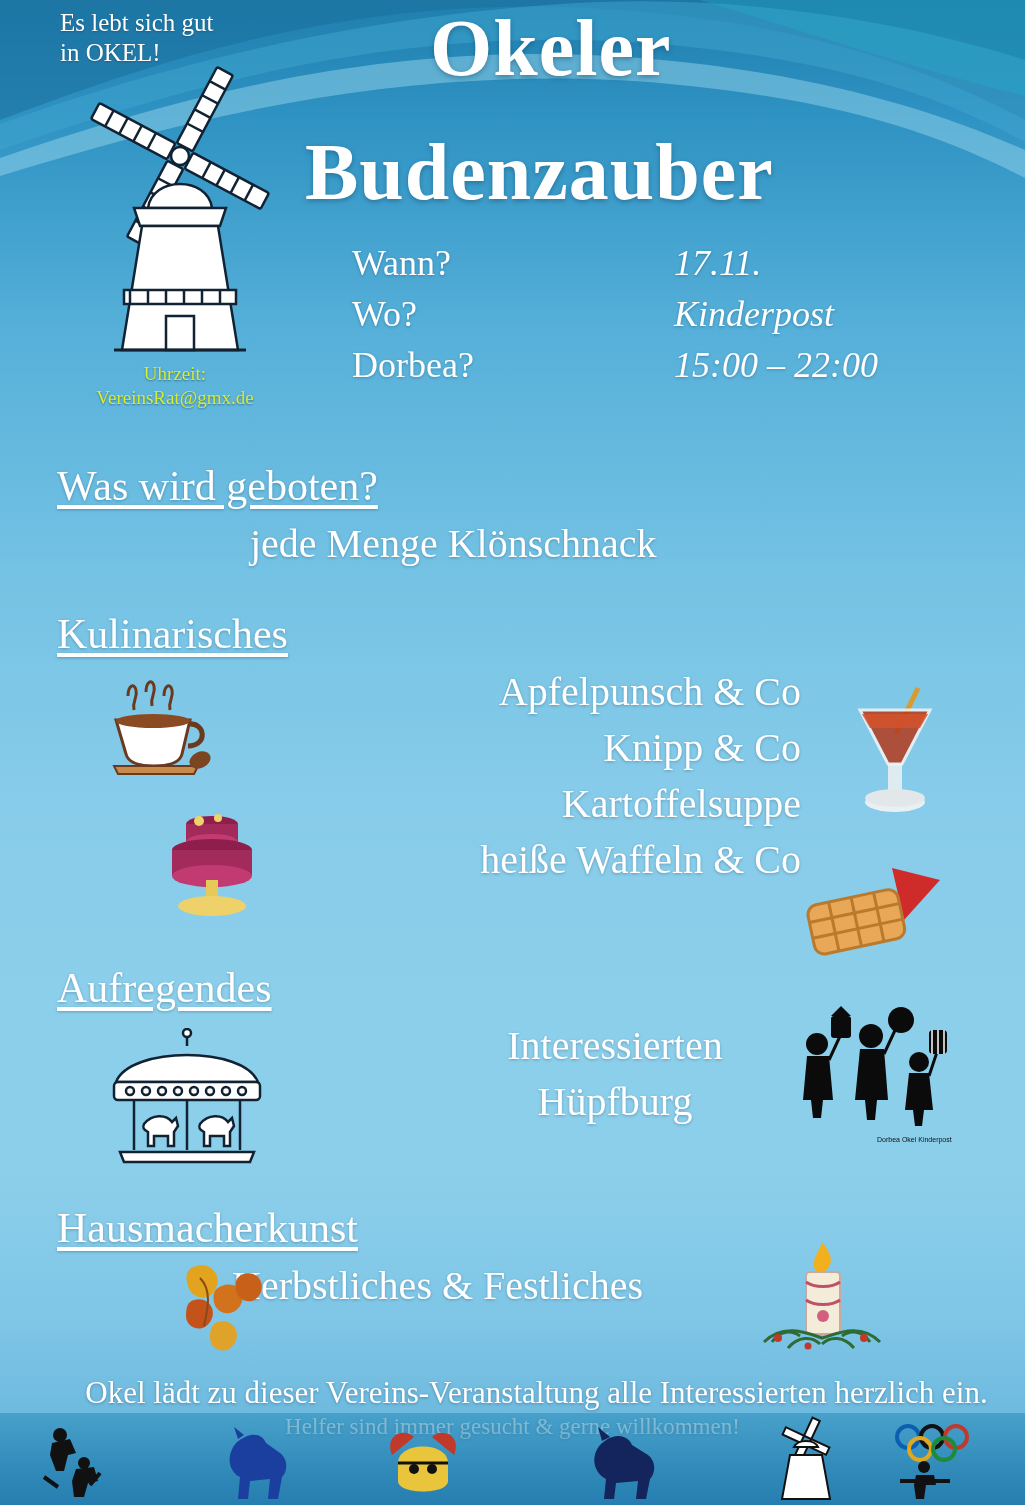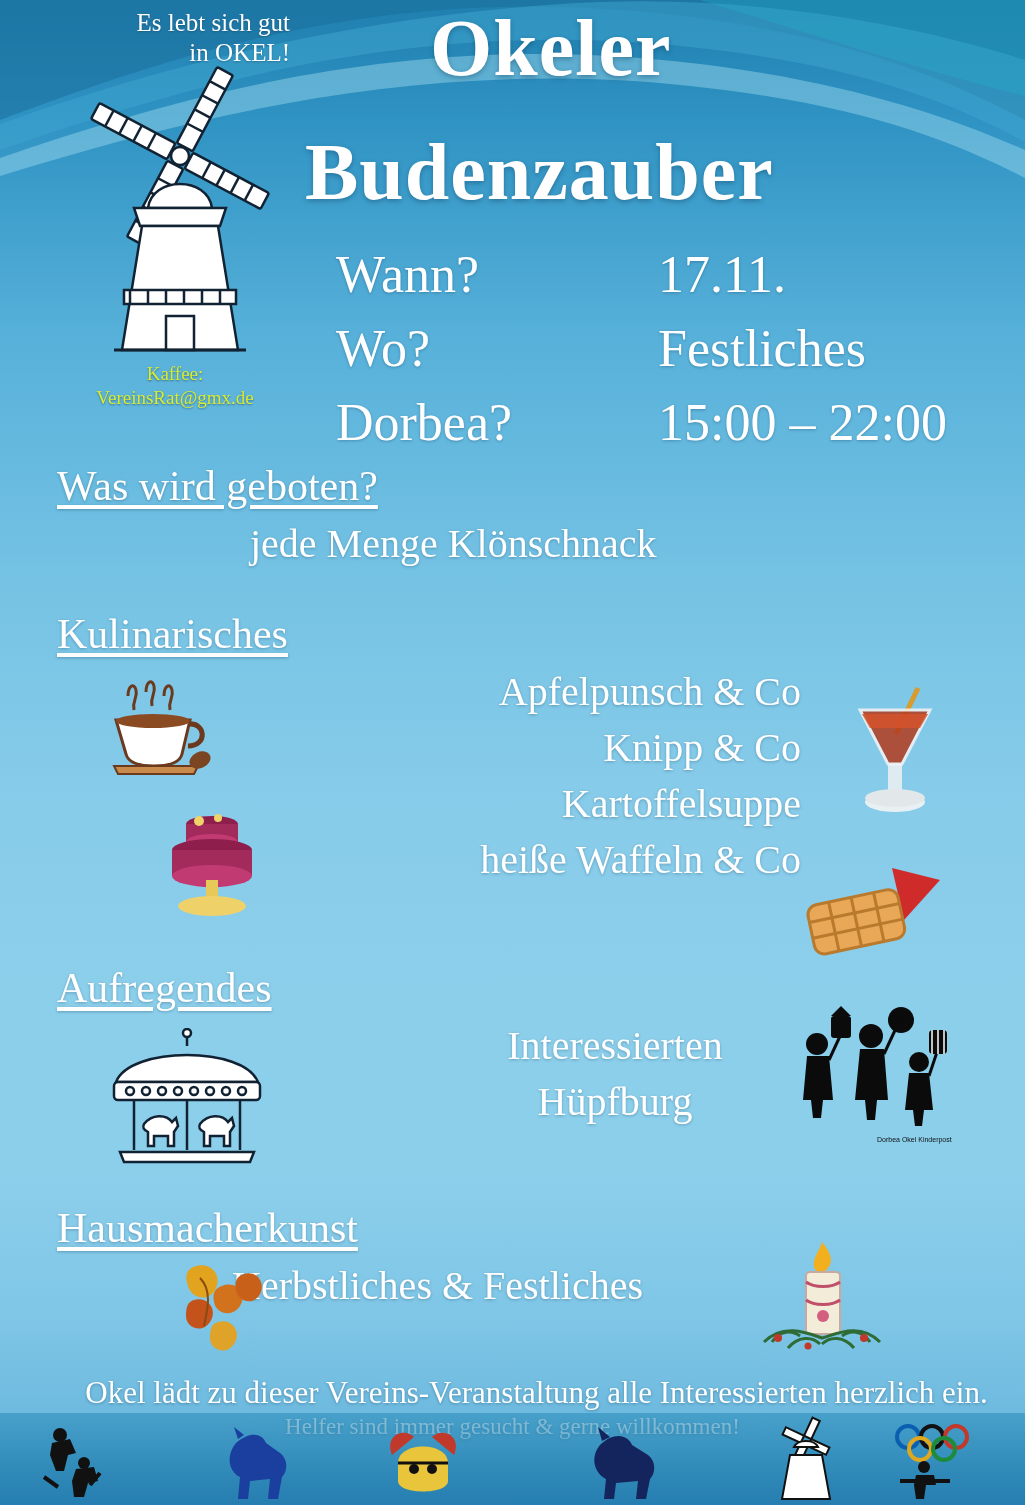--- a/index.html
+++ b/index.html
@@ -44,21 +44,21 @@
     height: 92px;
     background: linear-gradient(180deg, rgba(40,140,185,0.55) 0%, rgba(30,120,170,0.85) 100%);
   }
 
   
   .tagline {
     position: absolute;
     top: 8px;
     left: 60px;
     width: 230px;
-    text-align: right;
+    text-align: left;
     color: #ffffff;
     font-size: 25px;
     line-height: 1.18;
     font-family: "Liberation Serif", serif;
     text-shadow: 0 1px 2px rgba(0,0,0,0.25);
   }
   .windmill {
     position: absolute;
     top: 58px;
     left: 62px;
@@ -93,30 +93,30 @@
   }
   .title2 {
     top: 130px;
     left: 305px;
     font-size: 80px;
     line-height: 1.05;
   }
   .facts {
     position: absolute;
     top: 238px;
-    left: 336px;
+    left: 352px;
     width: 620px;
     color: #ffffff;
-    font-size: 52px;
+    font-size: 36px;
     line-height: 1.42;
     text-shadow: 0 1px 3px rgba(0,40,70,0.3);
   }
   .facts-row { display: flex; }
   .facts-q { width: 322px; }
-  .facts-a { flex: 1; }
+  .facts-a { flex: 1; font-style: italic; }
 
   
   .section-head {
     position: absolute;
     color: #ffffff;
     font-size: 42px;
     text-decoration: underline;
     text-underline-offset: 5px;
     text-shadow: 0 1px 3px rgba(0,40,70,0.3);
     white-space: nowrap;
@@ -242,35 +242,35 @@
       <line x1="104" y1="232" x2="104" y2="246"></line>
       <line x1="122" y1="232" x2="122" y2="246"></line>
       <line x1="140" y1="232" x2="140" y2="246"></line>
       <line x1="158" y1="232" x2="158" y2="246"></line>
       <rect x="104" y="258" width="28" height="34"></rect>
       <path d="M52,292 L184,292" stroke-width="3"></path>
     </g>
   </svg>
 
   <div class="contact">
-    <div>Kaffee:</div>
+    <div>Uhrzeit:</div>
     <div>VereinsRat@gmx.de</div>
   </div>
 
   <div class="title1">Okeler</div>
   <div class="title2">Budenzauber</div>
 
   <div class="facts">
     <div class="facts-row">
       <div class="facts-q">Wann?</div>
       <div class="facts-a">17.11.</div>
     </div>
     <div class="facts-row">
       <div class="facts-q">Wo?</div>
-      <div class="facts-a">Festliches</div>
+      <div class="facts-a">Kinderpost</div>
     </div>
     <div class="facts-row">
       <div class="facts-q">Dorbea?</div>
       <div class="facts-a">15:00 – 22:00</div>
     </div>
   </div>
 
   <div class="section-head s-offer-head">Was wird geboten?</div>
   <div class="section-lines s-offer-lines">
     <div>jede Menge Klönschnack</div>

